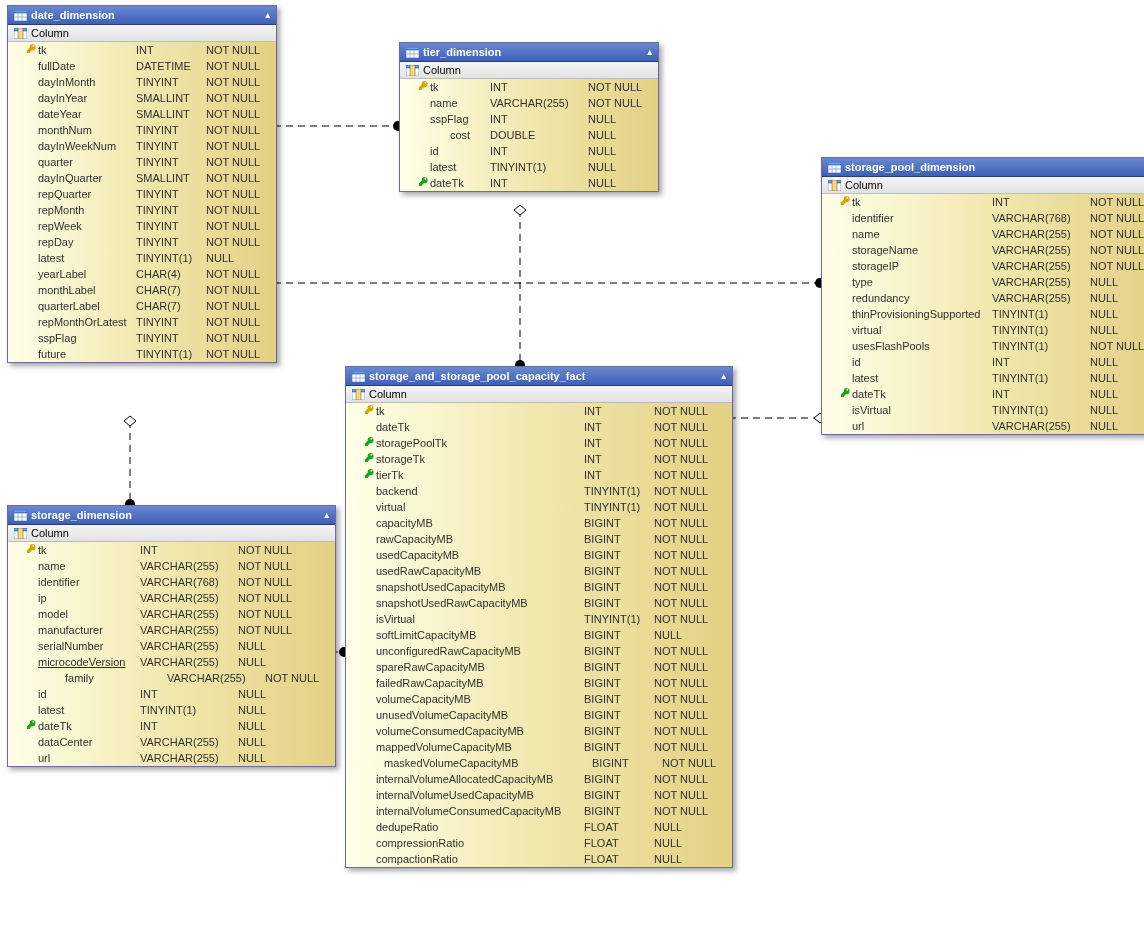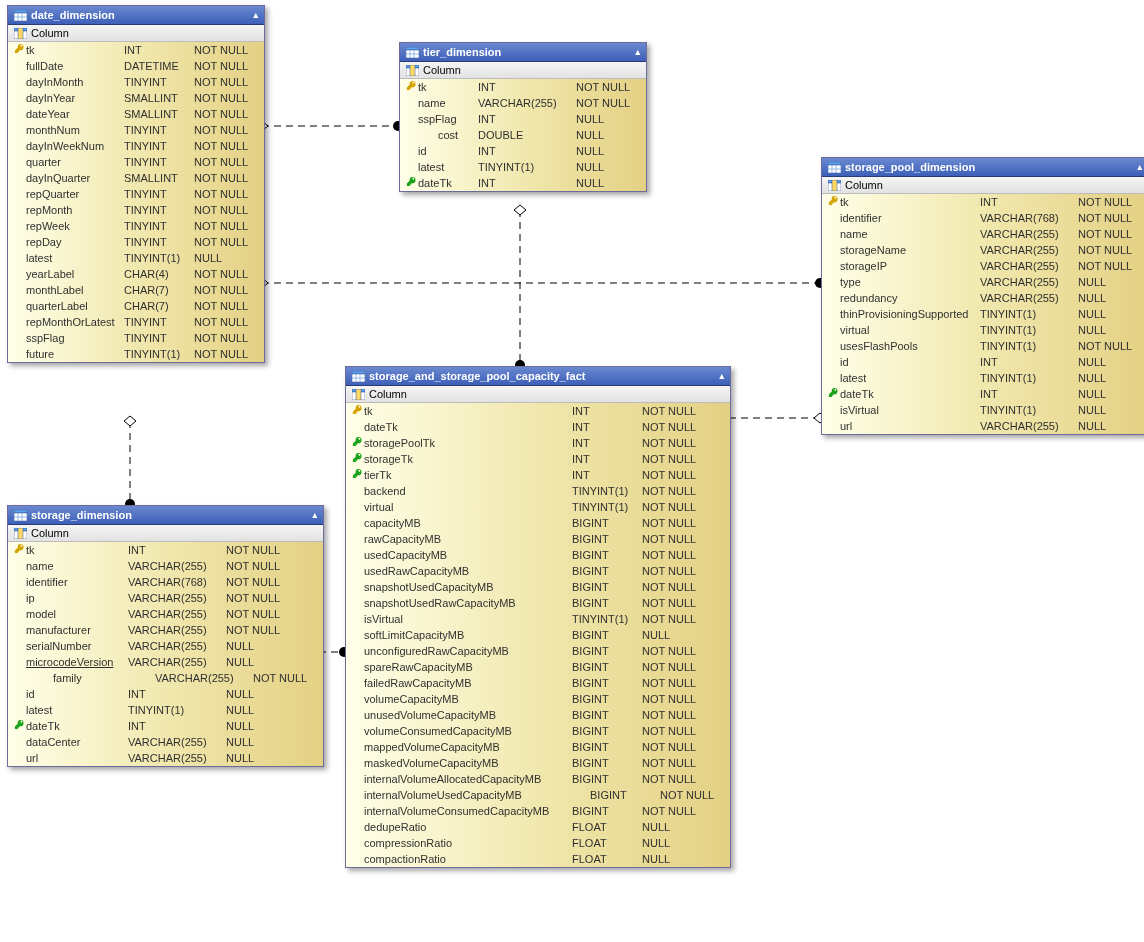--- a/index.html
+++ b/index.html
@@ -54,20 +54,21 @@
     padding: 2px 6px;
     display: flex;
     align-items: center;
   }
   .subtitle-bar .icon-col {
     margin-right: 4px;
     display: inline-flex;
   }
   .cols-body {
     background: linear-gradient(to right, #ffffe8, #f1e8ae, #e3d083);
+    padding-left: 12px;
   }
   .col-row {
     display: flex;
     padding: 1px 4px 1px 4px;
     line-height: 14px;
     color: #303030;
   }
   .col-icon {
     width: 14px;
     display: inline-flex;
@@ -746,33 +747,33 @@
           <span class="col-null" style="width: 66px;">NOT NULL</span>
         </div>
         <div class="col-row">
           <span class="col-icon"></span>
           <span class="col-name" style="width: 208px;">mappedVolumeCapacityMB</span>
           <span class="col-type" style="width: 70px;">BIGINT</span>
           <span class="col-null" style="width: 66px;">NOT NULL</span>
         </div>
         <div class="col-row">
           <span class="col-icon"></span>
-          <span class="col-name" style="width: 208px;">maskedVolumeCapacityMB</span>
+          <span class="col-name" style="width: 208px; margin-left: 8px;">maskedVolumeCapacityMB</span>
           <span class="col-type" style="width: 70px;">BIGINT</span>
           <span class="col-null" style="width: 66px;">NOT NULL</span>
         </div>
         <div class="col-row">
           <span class="col-icon"></span>
           <span class="col-name" style="width: 208px;">internalVolumeAllocatedCapacityMB</span>
           <span class="col-type" style="width: 70px;">BIGINT</span>
           <span class="col-null" style="width: 66px;">NOT NULL</span>
         </div>
         <div class="col-row">
           <span class="col-icon"></span>
-          <span class="col-name" style="width: 226px;">internalVolumeUsedCapacityMB</span>
+          <span class="col-name" style="width: 208px;">internalVolumeUsedCapacityMB</span>
           <span class="col-type" style="width: 70px;">BIGINT</span>
           <span class="col-null" style="width: 66px;">NOT NULL</span>
         </div>
         <div class="col-row">
           <span class="col-icon"></span>
           <span class="col-name" style="width: 208px;">internalVolumeConsumedCapacityMB</span>
           <span class="col-type" style="width: 70px;">BIGINT</span>
           <span class="col-null" style="width: 66px;">NOT NULL</span>
         </div>
         <div class="col-row">

